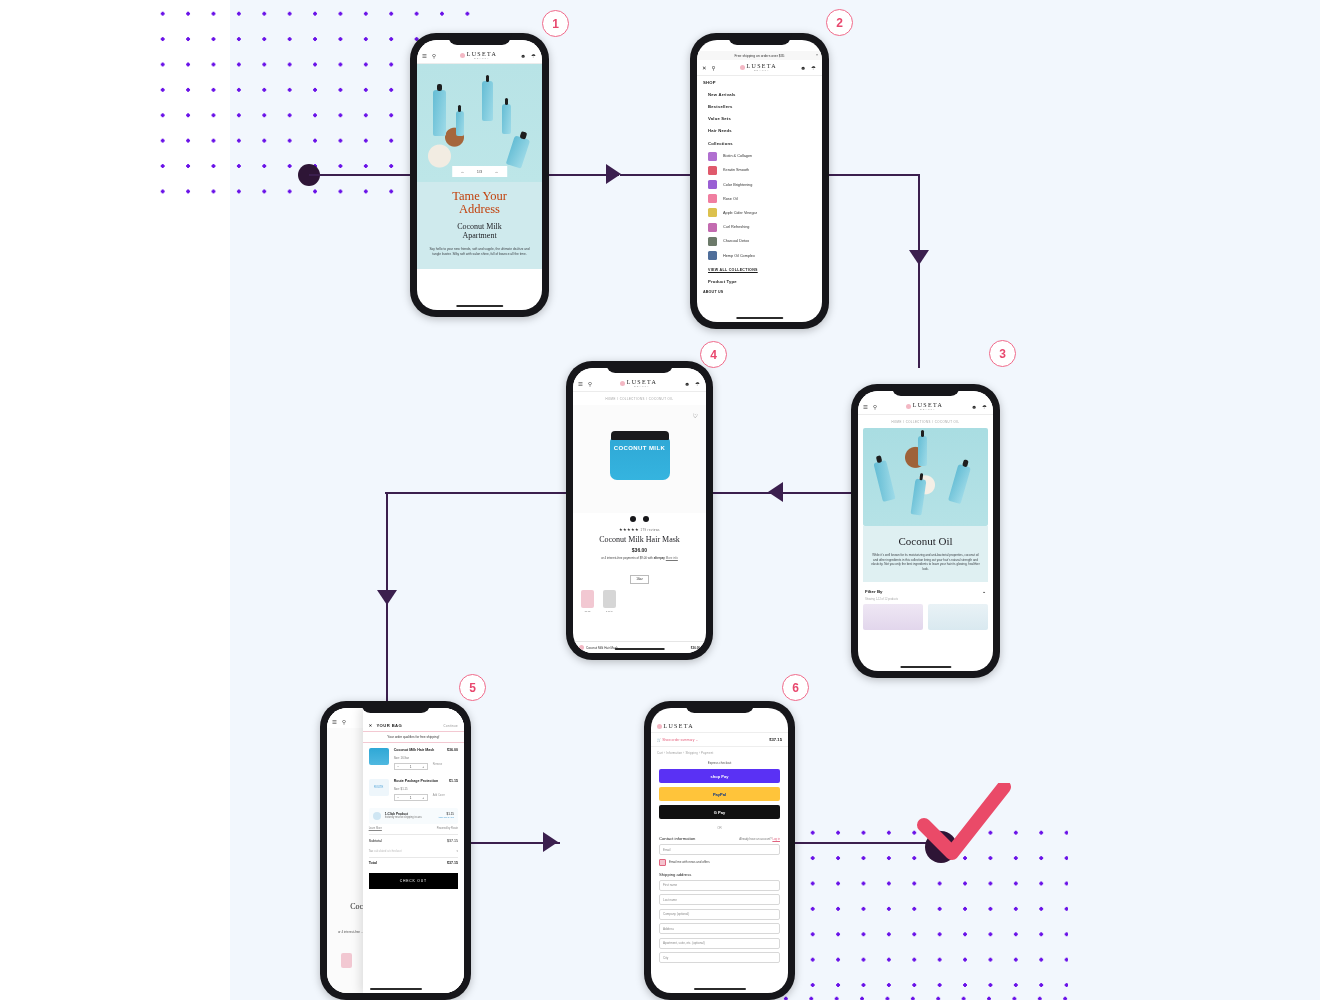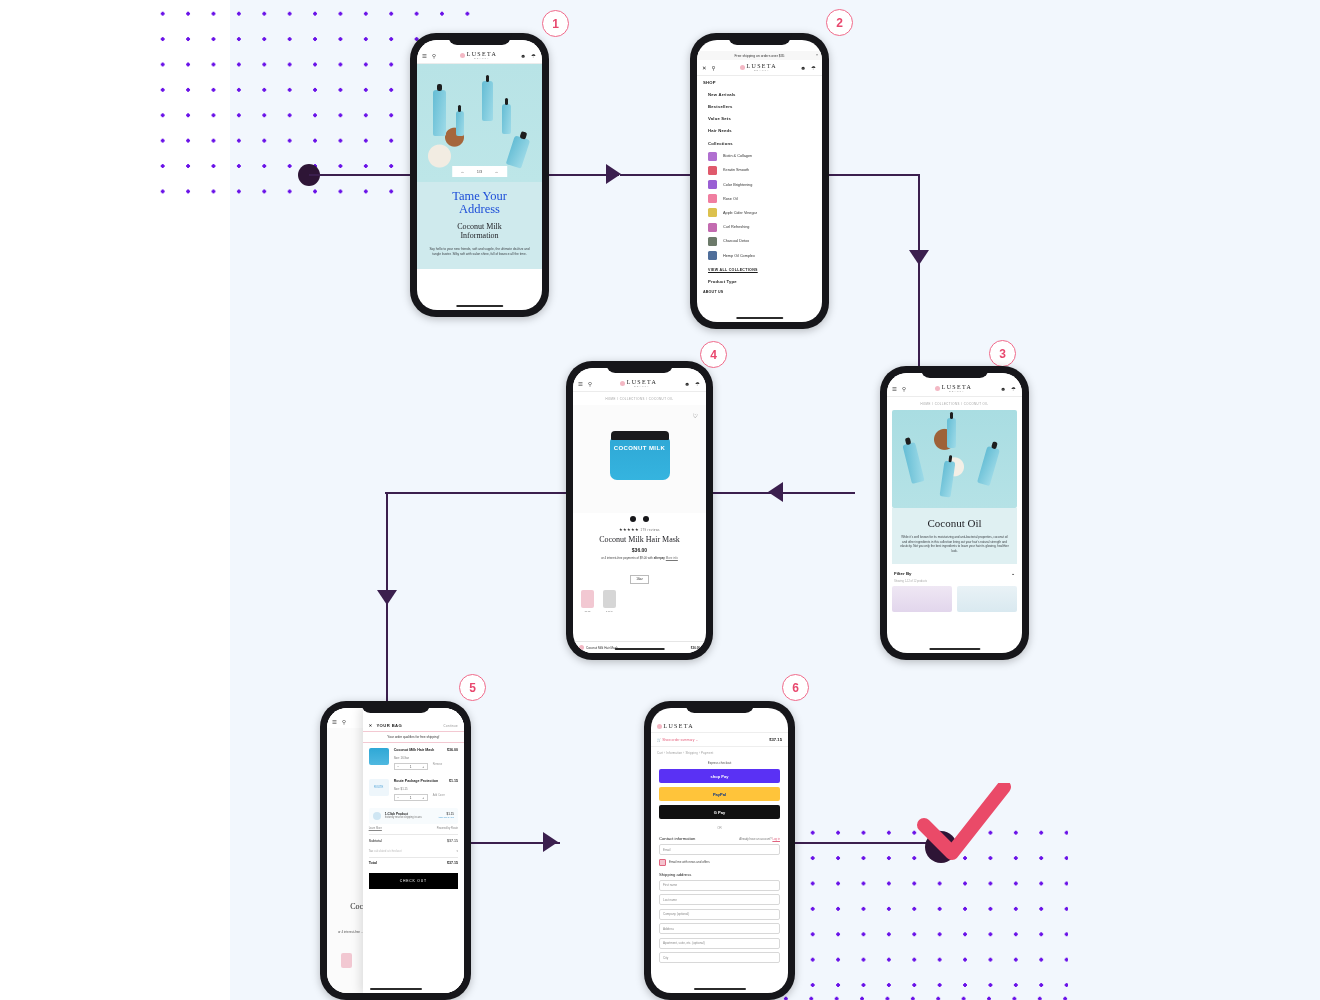--- a/index.html
+++ b/index.html
@@ -63,21 +63,21 @@
   
   .hero-img{height:118px;background:
       radial-gradient(circle at 30% 62%, #a5663c 0 9px, transparent 10px),
       radial-gradient(circle at 18% 78%, #f2ece2 0 11px, transparent 12px),
       linear-gradient(#b8e3e6,#bde6e8);
       position:relative;}
   .bottle{position:absolute;border-radius:3px 3px 2px 2px;background:linear-gradient(100deg,#63bcd4,#9fdbe8);}
   .bottle:after{content:"";position:absolute;left:32%;top:-6px;width:36%;height:7px;background:#1e1e1e;border-radius:2px;}
   .hero-nav{position:absolute;left:50%;transform:translateX(-50%);bottom:5px;background:#fff;display:flex;gap:12px;align-items:center;padding:3px 9px;font-size:4px;color:#555;}
   .hero-copy{background:#cfeaed;text-align:center;padding:8px 9px 12px;}
-  .hero-h1{font-family:"Liberation Serif",serif;font-size:12.5px;line-height:13px;color:#1d4ed8;}
+  .hero-h1{font-family:"Liberation Serif",serif;font-size:12.5px;line-height:13px;color:#c2410c;}
   .hero-h2{font-family:"Liberation Serif",serif;font-size:8px;line-height:9px;color:#1d1d22;margin-top:6px;}
   .hero-p{font-size:3.2px;line-height:5px;color:#3d4348;margin-top:7px;}
 
   
   .promo{background:#f7f7f7;font-size:3.4px;color:#333;text-align:center;padding:2.5px 0;position:relative;}
   .promo span.x{position:absolute;right:4px;top:2px;font-size:3.4px;}
   .mrow{font-size:4.2px;font-weight:bold;color:#1c1c1c;padding:3.6px 0 3.6px 6px;letter-spacing:.2px;}
   .mrow.sub{padding-left:11px;}
   .coll{display:flex;align-items:center;gap:6px;padding:2.6px 0 2.6px 11px;}
   .coll-ic{width:9px;height:9px;border-radius:1.5px;flex:none;}
@@ -215,21 +215,21 @@
       <div class="bottle" style="left:74%;top:62%;width:16px;height:30px;transform:rotate(18deg);"></div>
       <div class="bottle" style="left:31%;top:40%;width:8px;height:25px;"></div>
       <div class="hero-nav">
         <span>←</span>
         <span>1/3</span>
         <span>→</span>
       </div>
     </div>
     <div class="hero-copy">
       <div class="hero-h1"><span>Tame Your</span><br><span>Address</span></div>
-      <div class="hero-h2"><span>Coconut Milk</span><br><span>Information</span></div>
+      <div class="hero-h2"><span>Coconut Milk</span><br><span>Apartment</span></div>
       <div class="hero-p">Say hello to your new friends, soft and supple, the ultimate de-frizz and tangle buster. Silky soft with salon shine, full of bounce all the time.</div>
     </div>
     <div class="homebar"></div>
   </div>
 </div>
 
 <div class="phone" style="left:690px;top:33px;width:125px;height:282px;">
   <div class="notch"></div>
   <div class="screen">
     <div style="height:11px;"></div>
@@ -294,21 +294,21 @@
         <span class="coll-tx">Hemp Oil Complex</span>
       </div>
 
     <div class="viewall">VIEW ALL COLLECTIONS</div>
     <div class="mrow sub"><span>Product Type</span></div>
     <div class="mrow" style="padding-top:2px;font-size:3.6px;"><span>ABOUT US</span></div>
     <div class="homebar"></div>
   </div>
 </div>
 
-<div class="phone" style="left:851px;top:366px;width:135px;height:280px;margin-left:29px;">
+<div class="phone" style="left:851px;top:384px;width:135px;height:280px;">
   <div class="notch"></div>
   <div class="screen">
     <div class="site-top" style="padding-top:11px;">
       <div style="display:flex;gap:4px;">
         <span class="tiny-ico">☰</span>
         <span class="tiny-ico">⚲</span>
       </div>
       <div class="brand">
         <span class="brand-dot"></span>
         <span>

